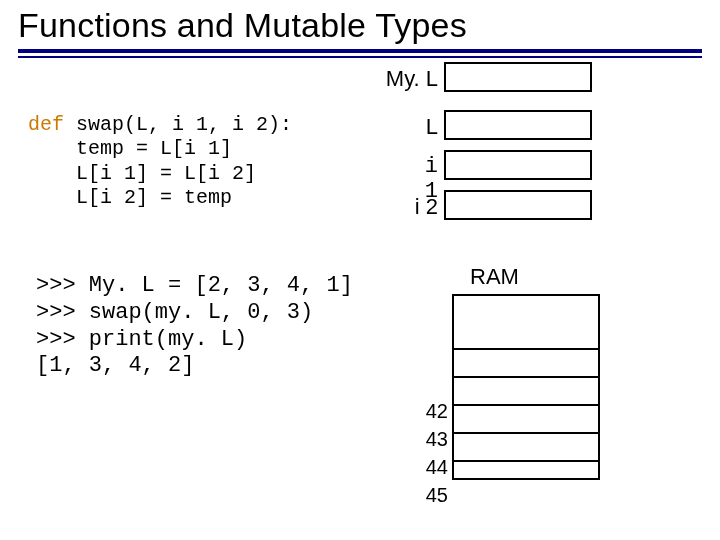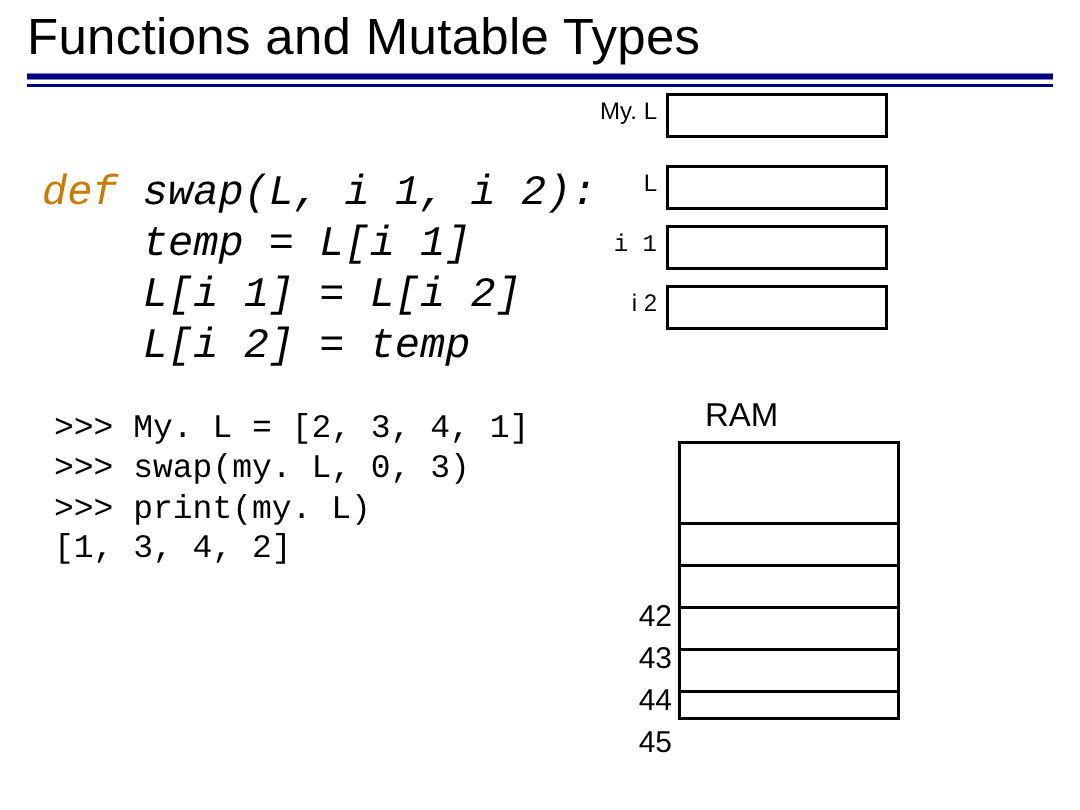--- a/index.html
+++ b/index.html
@@ -11,43 +11,42 @@
   .rule1 { height: 4px; background: #000080; width: 100%; }
   .rule2 { height: 2px; background: #000080; width: 100%; margin-top: 3px; }
 
   .body { position: relative; width: 100%; height: calc(540px - 70px); }
 
   .code-block {
     position: absolute;
     left: 28px;
     top: 55px;
     font-family: "Courier New", Courier, monospace;
-    font-size: 28px;
+    font-size: 20px;
     line-height: 1.22;
     white-space: pre;
     color: #000;
-    font-style: italic;
   }
   .kw { color: #cc7a00; }
 
   .repl-block {
     position: absolute;
     left: 36px;
     top: 215px;
     font-family: "Courier New", Courier, monospace;
     font-size: 22px;
     line-height: 1.22;
     white-space: pre;
     color: #000;
   }
 
   .lbl {
     position: absolute;
     font-family: Arial, Helvetica, sans-serif;
-    font-size: 16px;
+    font-size: 22px;
     color: #000;
     text-align: right;
   }
   .box {
     position: absolute;
     border: 2px solid #000;
     background: #fff;
   }
 
   

